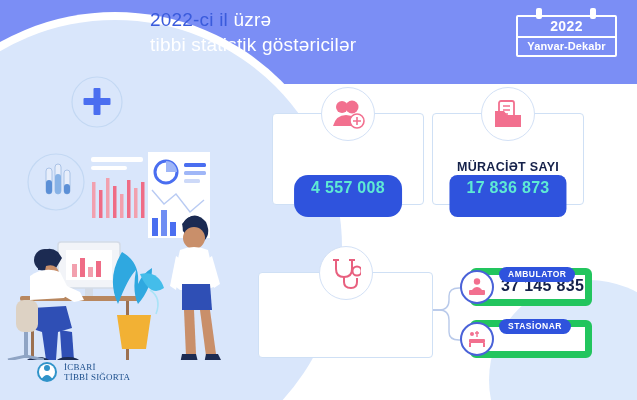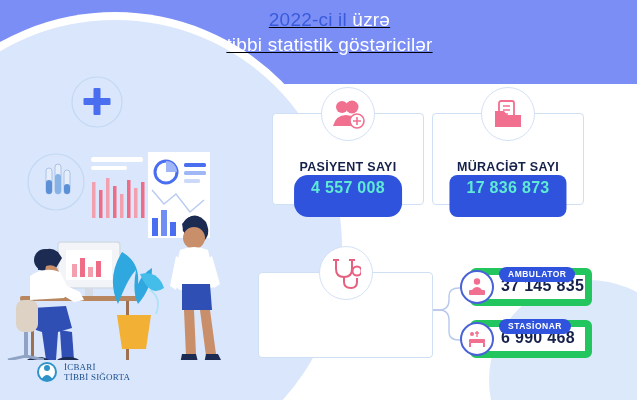--- a/index.html
+++ b/index.html
@@ -46,25 +46,23 @@
     right: -52px; bottom: -80px;
     width: 200px; height: 200px;
     background: #dce9fb;
     border-radius: 50%;
     z-index: 1;
   }
 
   
   .title-wrap {
     position: absolute;
-    left: 157px; top: 8px;
+    left: 150px; top: 8px;
     width: 345px;
-    text-align: center;
     z-index: 6;
-    text-decoration: underline;
   }
   .title-l1 {
     font-size: 19px; font-weight: 400;
     letter-spacing: .2px;
     color: #ffffff;
     line-height: 24px;
     white-space: nowrap;
   }
   .title-l1 .hl { color: #3a5bdc; }
   .title-l2 {
@@ -345,39 +343,48 @@
       <div class="logo-l1">İCBARİ</div>
       <div class="logo-l2">TİBBİ SIĞORTA</div>
     </div>
   </div>
 
   <div class="title-wrap">
     <div class="title-l1"><span class="hl">2022-ci il</span><span> üzrə</span></div>
     <div class="title-l2">tibbi statistik göstəricilər</div>
   </div>
 
+  <div class="cal">
+    <div class="cal-rings">
+      <div class="cal-ring a"></div>
+      <div class="cal-ring b"></div>
+    </div>
+    <div class="cal-box">
+      <div class="cal-year">2022</div>
+      <div class="cal-range">Yanvar-Dekabr</div>
+    </div>
+  </div>
 
   <svg class="connector" width="60" height="100" viewBox="0 0 60 100">
     <path d="M0 50 H14 Q24 50 24 40 V36 Q24 28 34 28 H44" fill="none" stroke="#b8c9ea" stroke-width="1.4"></path>
     <path d="M0 50 H14 Q24 50 24 60 V72 Q24 80 34 80 H44" fill="none" stroke="#b8c9ea" stroke-width="1.4"></path>
     <circle cx="45" cy="28" r="3.2" fill="#5d7ee0"></circle>
     <circle cx="45" cy="80" r="3.2" fill="#5d7ee0"></circle>
   </svg>
 
   <div class="card" id="card-pasiyent">
     <div class="card-icon">
       <svg width="34" height="30" viewBox="0 0 34 30">
         <circle cx="11" cy="8" r="6" fill="#f2708f"></circle>
         <circle cx="21" cy="8" r="6.5" fill="#f2708f"></circle>
         <path d="M2 27 q3 -11 13 -11 q10 0 13 11 z" fill="#f2708f"></path>
         <circle cx="26" cy="22" r="7" fill="#ffffff" stroke="#f2708f" stroke-width="1.6"></circle>
         <path d="M26 18 v8 M22 22 h8" stroke="#f2708f" stroke-width="1.6"></path>
       </svg>
     </div>
-    <div class="card-label">PASİYENT SAYI</div>
     <div class="pill">4 557 008</div>
   </div>
 
   <div class="card" id="card-muraciet">
     <div class="card-icon">
       <svg width="32" height="30" viewBox="0 0 32 30">
         <rect x="7" y="2" width="15" height="19" rx="2" fill="none" stroke="#f2708f" stroke-width="1.8"></rect>
         <path d="M11 7 h7 M11 11 h7 M11 15 h5" stroke="#f2708f" stroke-width="1.6"></path>
         <path d="M3 12 h9 l3 4 h14 v12 H3 z" fill="#f2708f"></path>
       </svg>
@@ -413,16 +420,15 @@
     <div class="sub-icon">
       <svg width="20" height="20" viewBox="0 0 20 20">
         <circle cx="5" cy="5" r="2" fill="#f2708f"></circle>
         <path d="M10 2 v6 M8 4 h4" stroke="#f2708f" stroke-width="1.4"></path>
         <rect x="2" y="10" width="16" height="4" rx="1" fill="#f2708f"></rect>
         <rect x="2" y="14" width="2" height="4" fill="#f2708f"></rect>
         <rect x="16" y="14" width="2" height="4" fill="#f2708f"></rect>
       </svg>
     </div>
     <div class="sub-tag">STASİONAR</div>
-    <div class="sub-value">6 990 468</div>
   </div>
 
 </div>
 
 </body></html>

